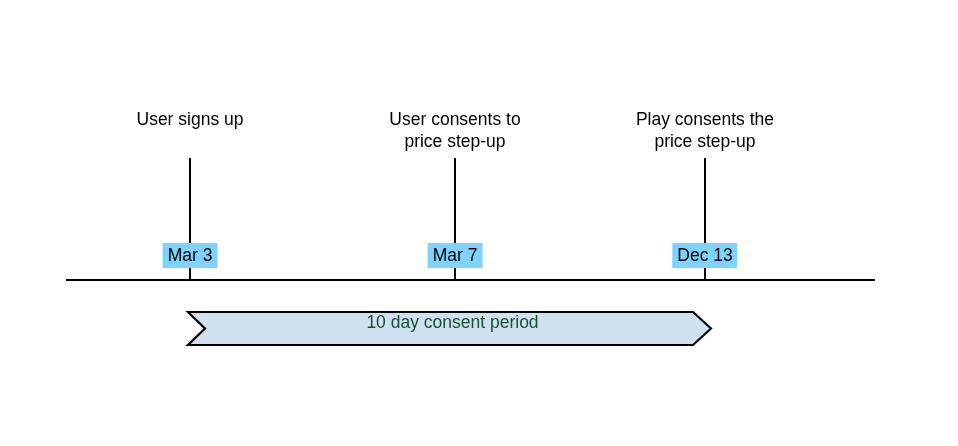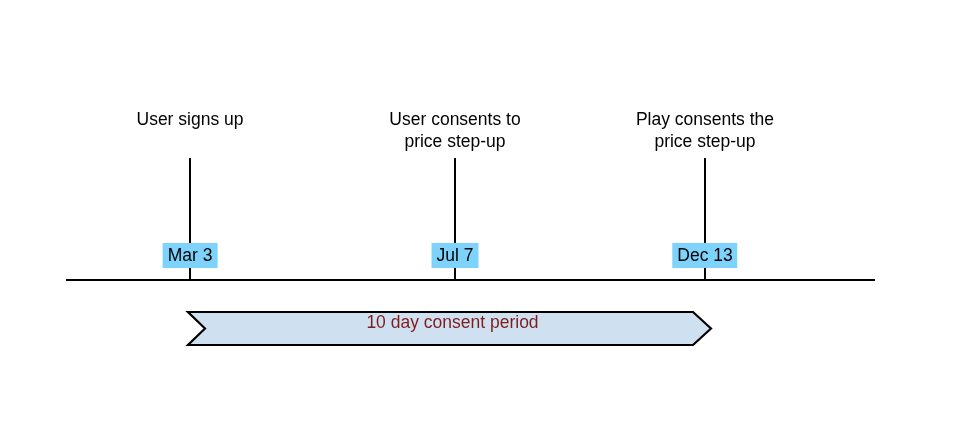--- a/index.html
+++ b/index.html
@@ -93,21 +93,21 @@
     position: absolute;
     left: 0;
     top: 0;
     width: 525px;
     height: 22px;
     display: flex;
     align-items: center;
     justify-content: center;
     font-size: 17.5px;
     line-height: 22px;
-    color: #7f1d1d;
+    color: #14532d;
     padding-left: 6px;
     box-sizing: border-box;
   }
 </style>
 </head>
 <body>
 
 <div id="timeline-diagram">
 
   <div class="axis-line"></div>
@@ -115,21 +115,21 @@
   <div class="event" style="left:190px;">
     <div class="event-label">User signs up</div>
     <div class="event-tick"></div>
     <div class="event-date">Mar 3</div>
   </div>
 
   <div class="event" style="left:455px;">
     <div class="event-label">User consents to
 price step-up</div>
     <div class="event-tick"></div>
-    <div class="event-date">Jul 7</div>
+    <div class="event-date">Mar 7</div>
   </div>
 
   <div class="event" style="left:705px;">
     <div class="event-label">Play consents the
 price step-up</div>
     <div class="event-tick"></div>
     <div class="event-date">Dec 13</div>
   </div>
 
   <div class="banner">

